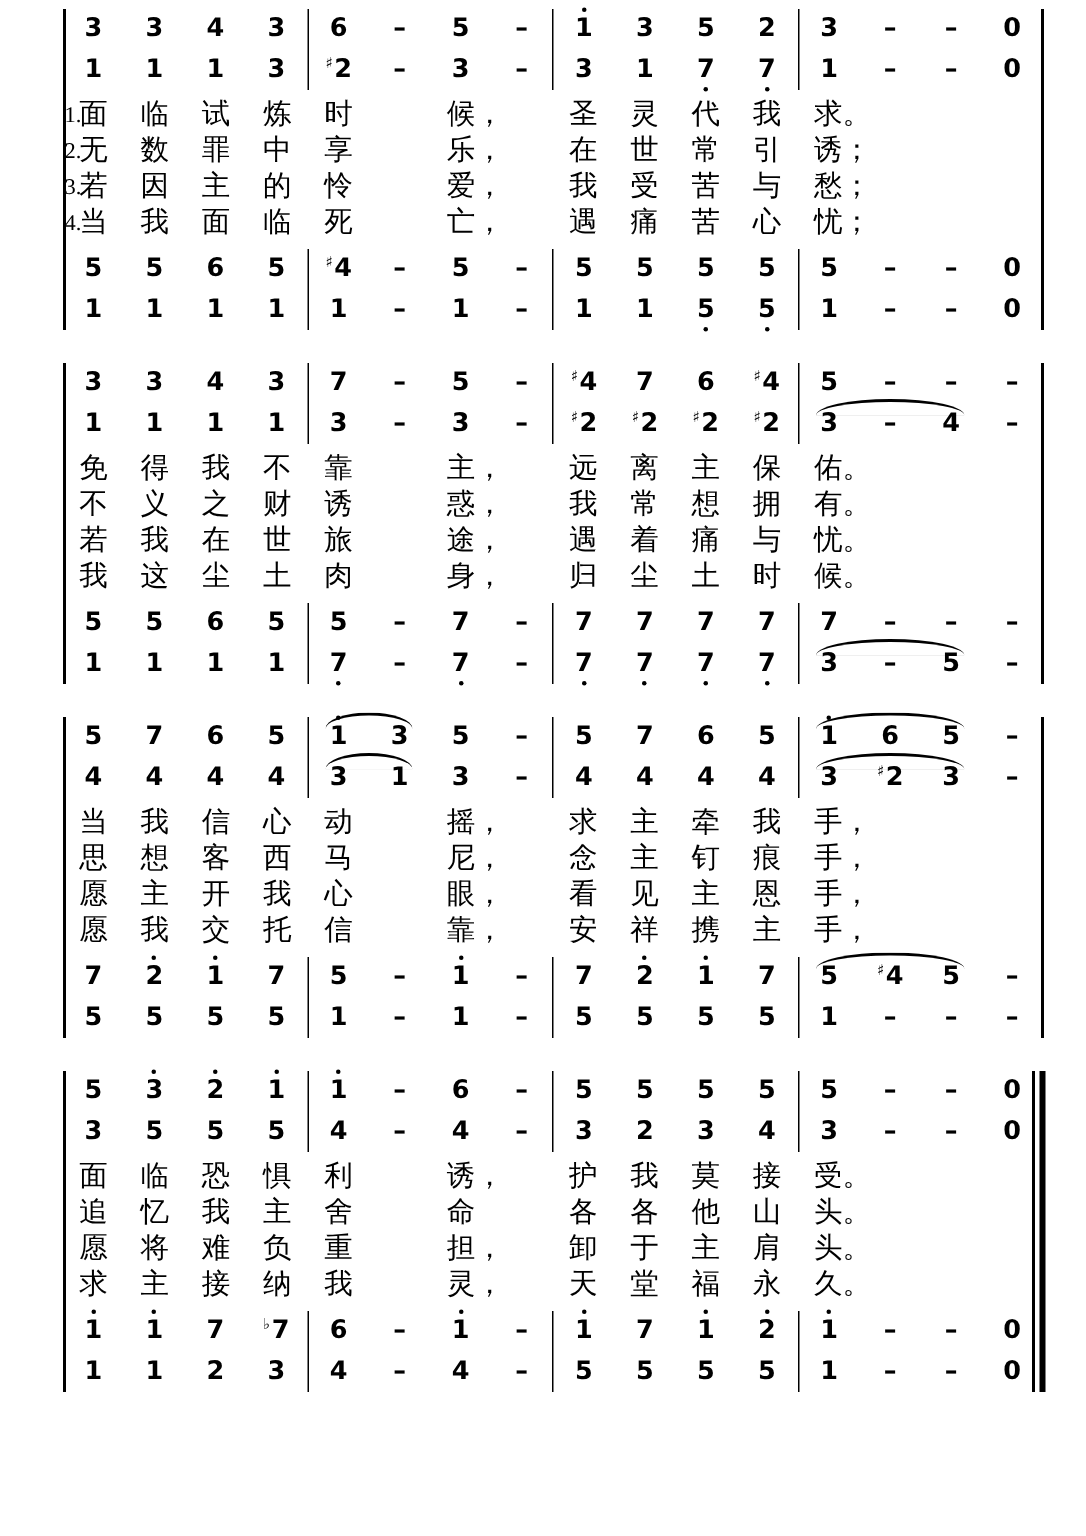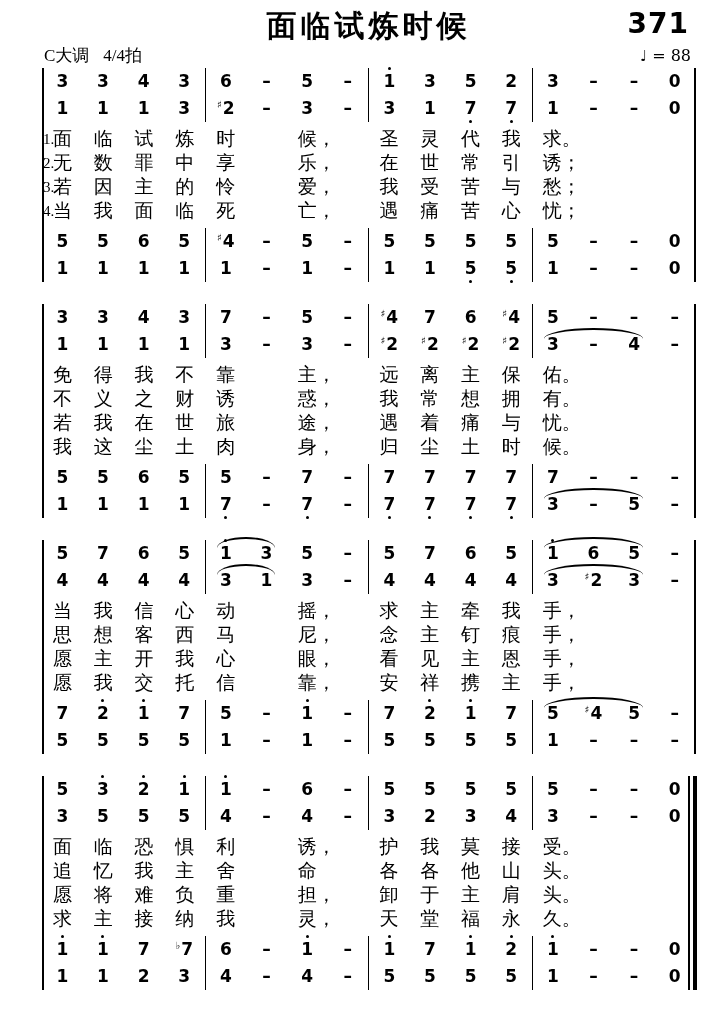--- a/index.html
+++ b/index.html
@@ -41,31 +41,20 @@
   .verse-row{display:flex;position:relative;height:24px;line-height:24px;}
   .lyric-measure{flex:1;display:flex;}
   .lbeat{flex:1;text-align:center;font-size:19px;}
   .lbeat span{display:inline-block;white-space:nowrap;}
   .verse-number{position:absolute;left:1px;top:0;font-size:15px;line-height:24px;}
 </style>
 </head>
 <body>
 
 <div class="page">
-  <div class="header">
-    <div class="title">面临试炼时候</div>
-    <div class="hymn-number">371</div>
-    <div class="meta">
-      <span class="key">C大调</span><span class="meter">4/4拍</span>
-    </div>
-    <div class="tempo">
-      <span class="tnote">♩</span>
-      <span>= 88</span>
-    </div>
-  </div>
   <div>
       <div class="system">
         <div class="sysbar bar-left"></div>
         <div class="voice-pair">
           <div class="measure">
             <div class="note-line">
               <div class="nbeat">
                 <span class="note"><span class="digit">3</span></span>
               </div>
               <div class="nbeat">

